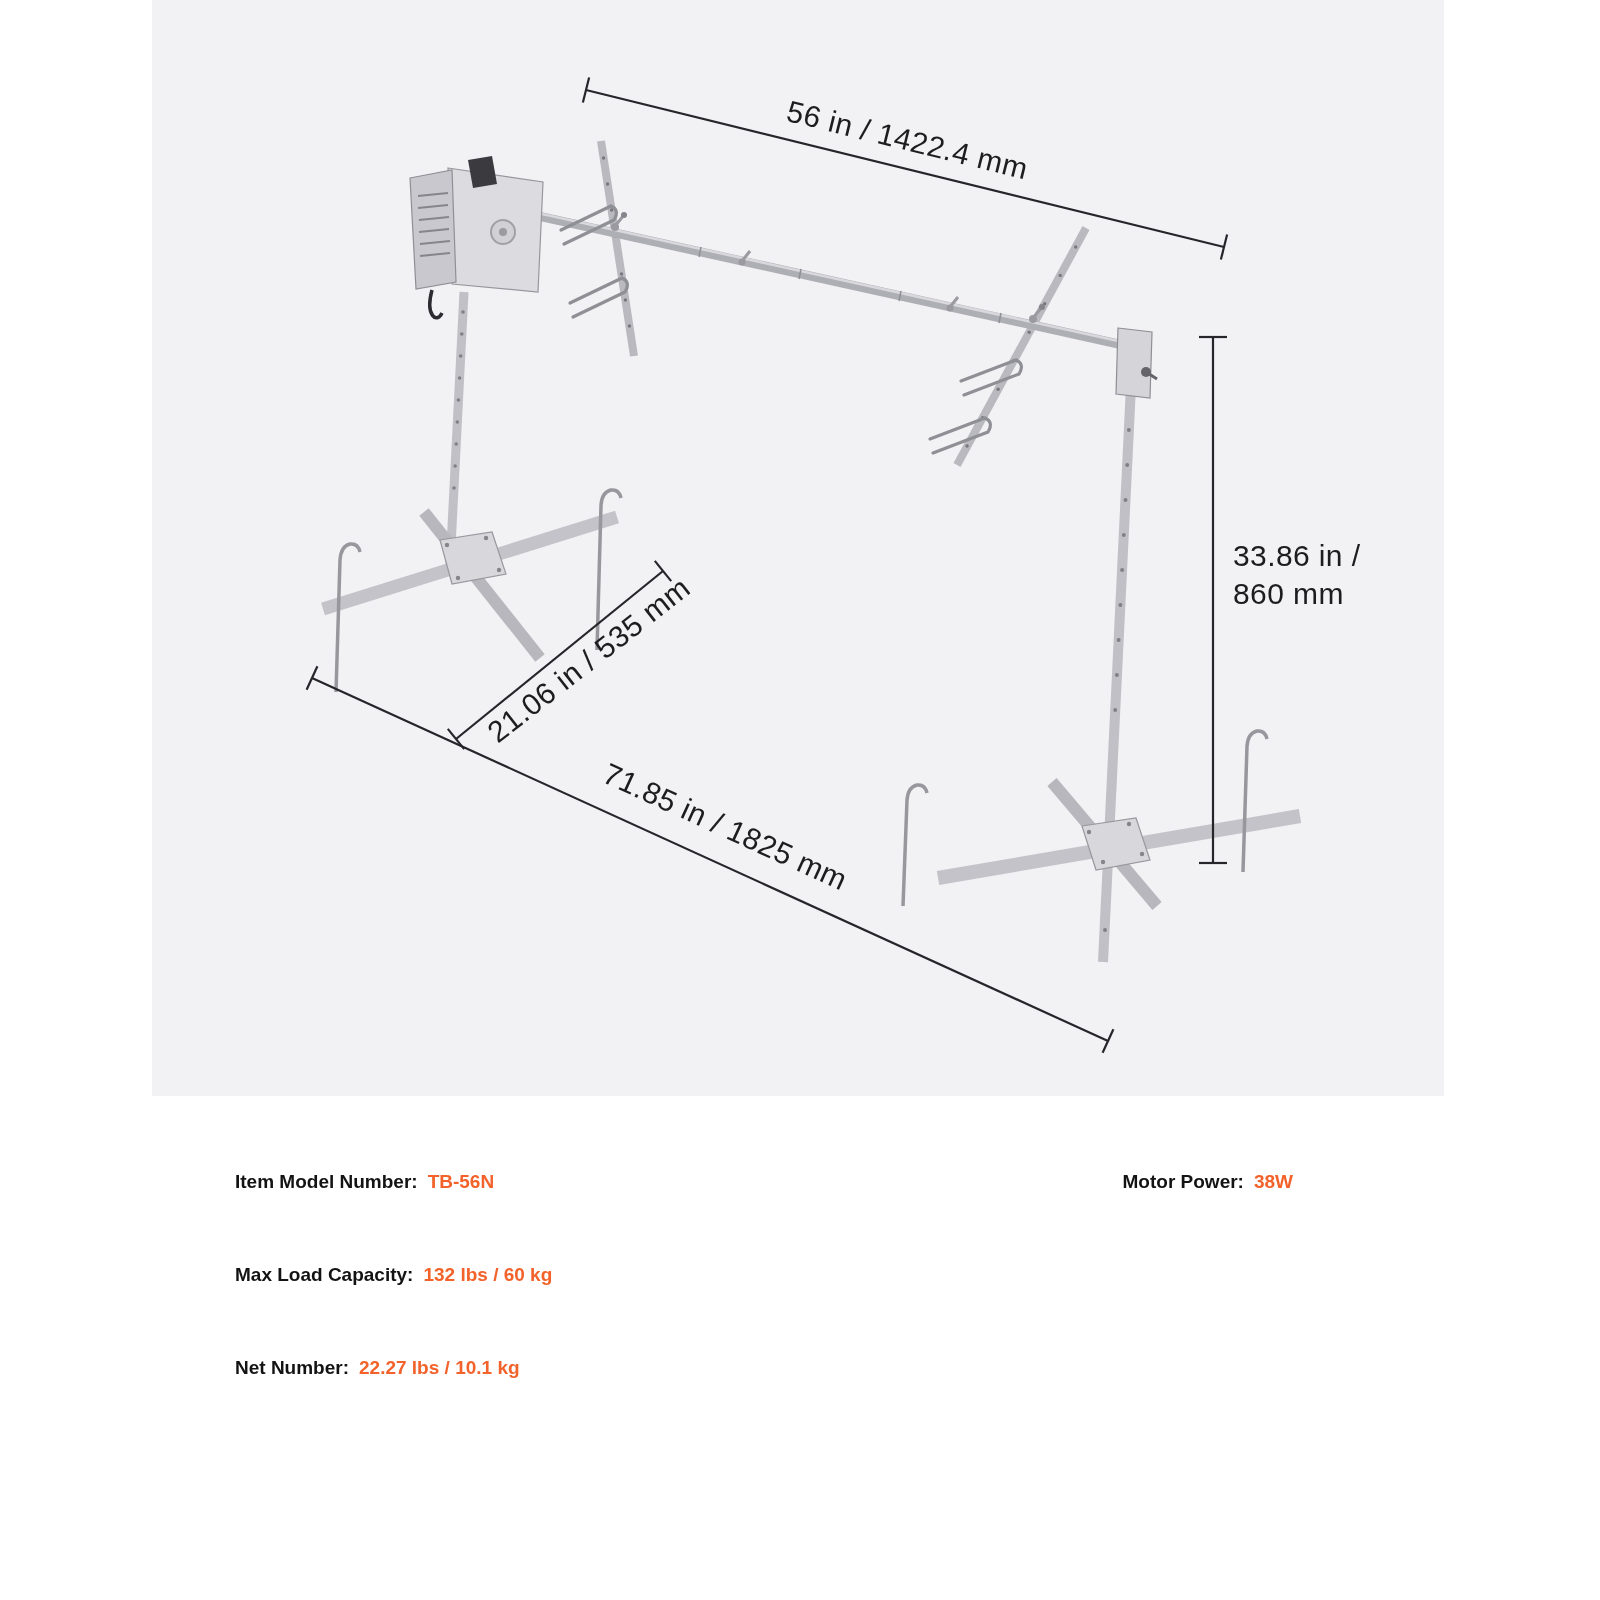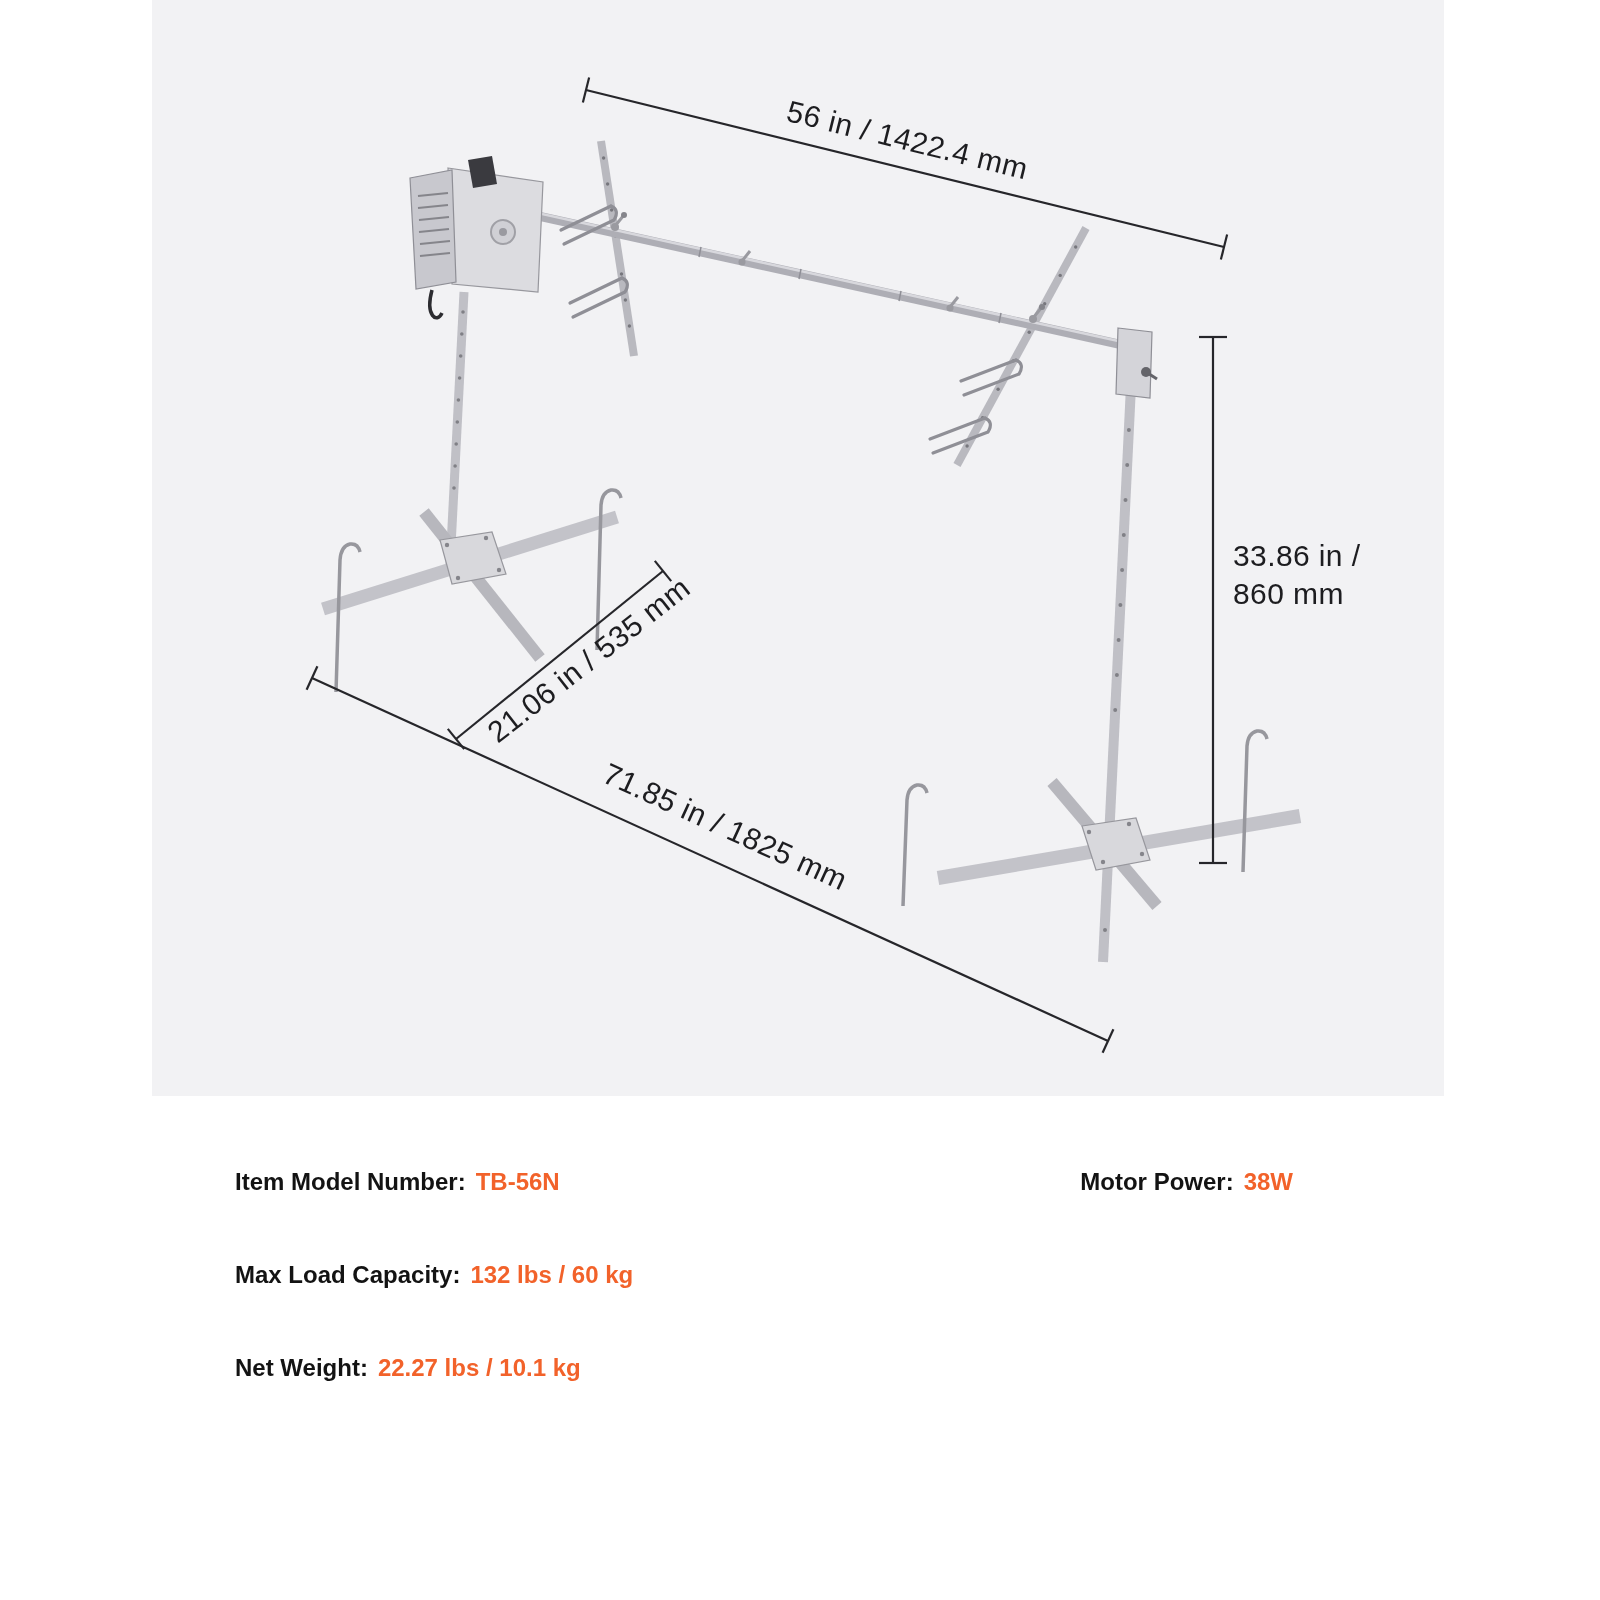--- a/index.html
+++ b/index.html
@@ -8,21 +8,21 @@
     background:#ffffff;
     font-family:"Liberation Sans","DejaVu Sans",sans-serif;
   }
   .stage{position:absolute;left:0;top:0;width:1600px;height:1100px;}
   svg text{
     font-family:"Liberation Sans","DejaVu Sans",sans-serif;
     font-size:30px;font-weight:500;fill:#1d1d20;letter-spacing:.4px;
   }
   .specs{
     position:absolute;left:235px;right:235px;top:1164px;
-    font-size:24px;font-weight:600;color:#131313;
+    font-size:19px;font-weight:600;color:#131313;
   }
   .spec-row{display:flex;line-height:36px;margin-bottom:57px;}
   .spec{white-space:nowrap;}
   .row1{justify-content:space-between;}
   .row1 .spec:last-child{margin-right:72px;margin-left:36px;}
   .row2{gap:48px;}
   .lbl{color:#131313;}
   .val{color:var(--accent,#F2622A);margin-left:10px;}
 </style>
 </head>
@@ -214,18 +214,18 @@
   </div>
 
   <div class="spec-row row2">
     <div class="spec">
       <span class="lbl">Max Load Capacity:</span><span class="val">132 lbs / 60 kg</span>
     </div>
   </div>
 
   <div class="spec-row">
     <div class="spec">
-      <span class="lbl">Net Weight:</span><span class="val">22.27 lbs / 10.1 kg</span>
+      <span class="lbl">Net Number:</span><span class="val">22.27 lbs / 10.1 kg</span>
     </div>
   </div>
 
 
 </div>
 
 </body></html>

